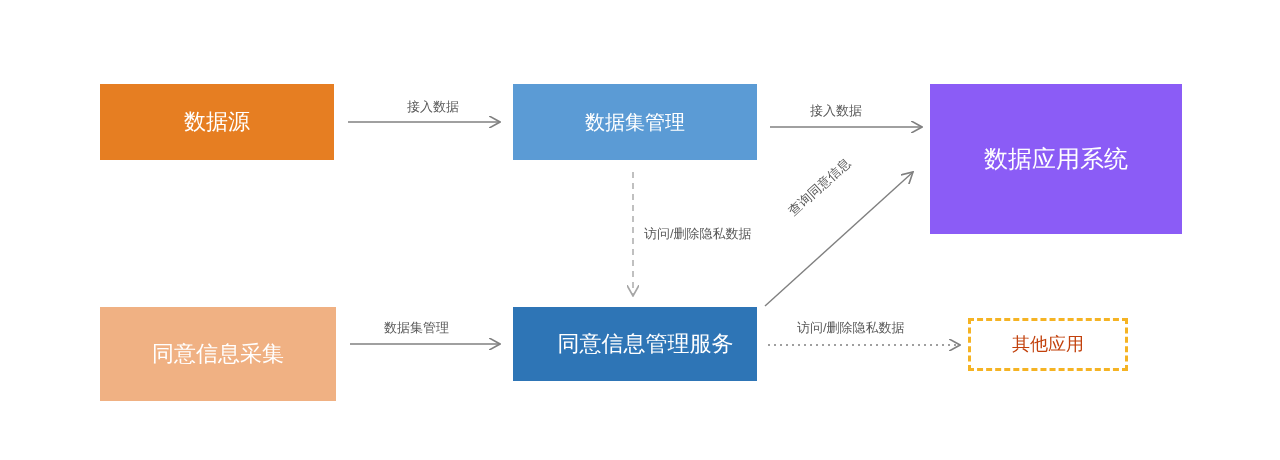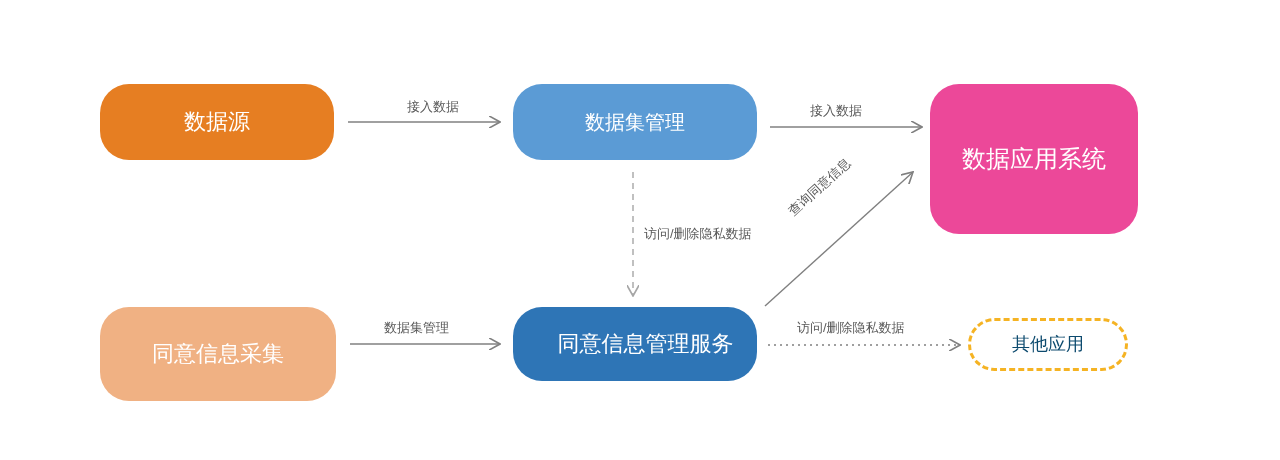--- a/index.html
+++ b/index.html
@@ -21,63 +21,62 @@
     height: 460px;
   }
   .node {
     position: absolute;
     display: flex;
     align-items: center;
     justify-content: center;
     text-align: center;
     box-sizing: border-box;
     line-height: 1.2;
-    border-radius: 29px;
   }
   .node-label {
     display: block;
   }
 
   
   #node-data-source {
     left: 100px; top: 84px; width: 234px; height: 76px;
     background: #E67E22;
     color: #FFFFFF;
     font-size: 22px;
   }
   #node-dataset-mgmt {
     left: 513px; top: 84px; width: 244px; height: 76px;
     background: #5B9BD5;
     color: #FFFFFF;
     font-size: 20px;
   }
   #node-data-app-system {
-    left: 930px; top: 84px; width: 208px; height: 150px;
-    background: #ec4899;
+    left: 930px; top: 84px; width: 252px; height: 150px;
+    background: #8b5cf6;
     color: #FFFFFF;
     font-size: 24px;
   }
   #node-consent-collect {
     left: 100px; top: 307px; width: 236px; height: 94px;
     background: #F0B183;
     color: #FFFFFF;
     font-size: 22px;
   }
   #node-consent-service {
     left: 513px; top: 307px; width: 244px; height: 74px;
     background: #2E75B6;
     color: #FFFFFF;
     font-size: 22px;
     padding-left: 21px;
   }
   #node-other-apps {
     left: 968px; top: 318px; width: 160px; height: 53px;
     background: #FFFFFF;
     border: 3px dashed #F5B323;
-    color: #0c4a6e;
+    color: #c2410c;
     font-size: 18px;
   }
 
   
   .edge-label {
     position: absolute;
     color: #595959;
     font-size: 13px;
     white-space: nowrap;
     line-height: 1;

